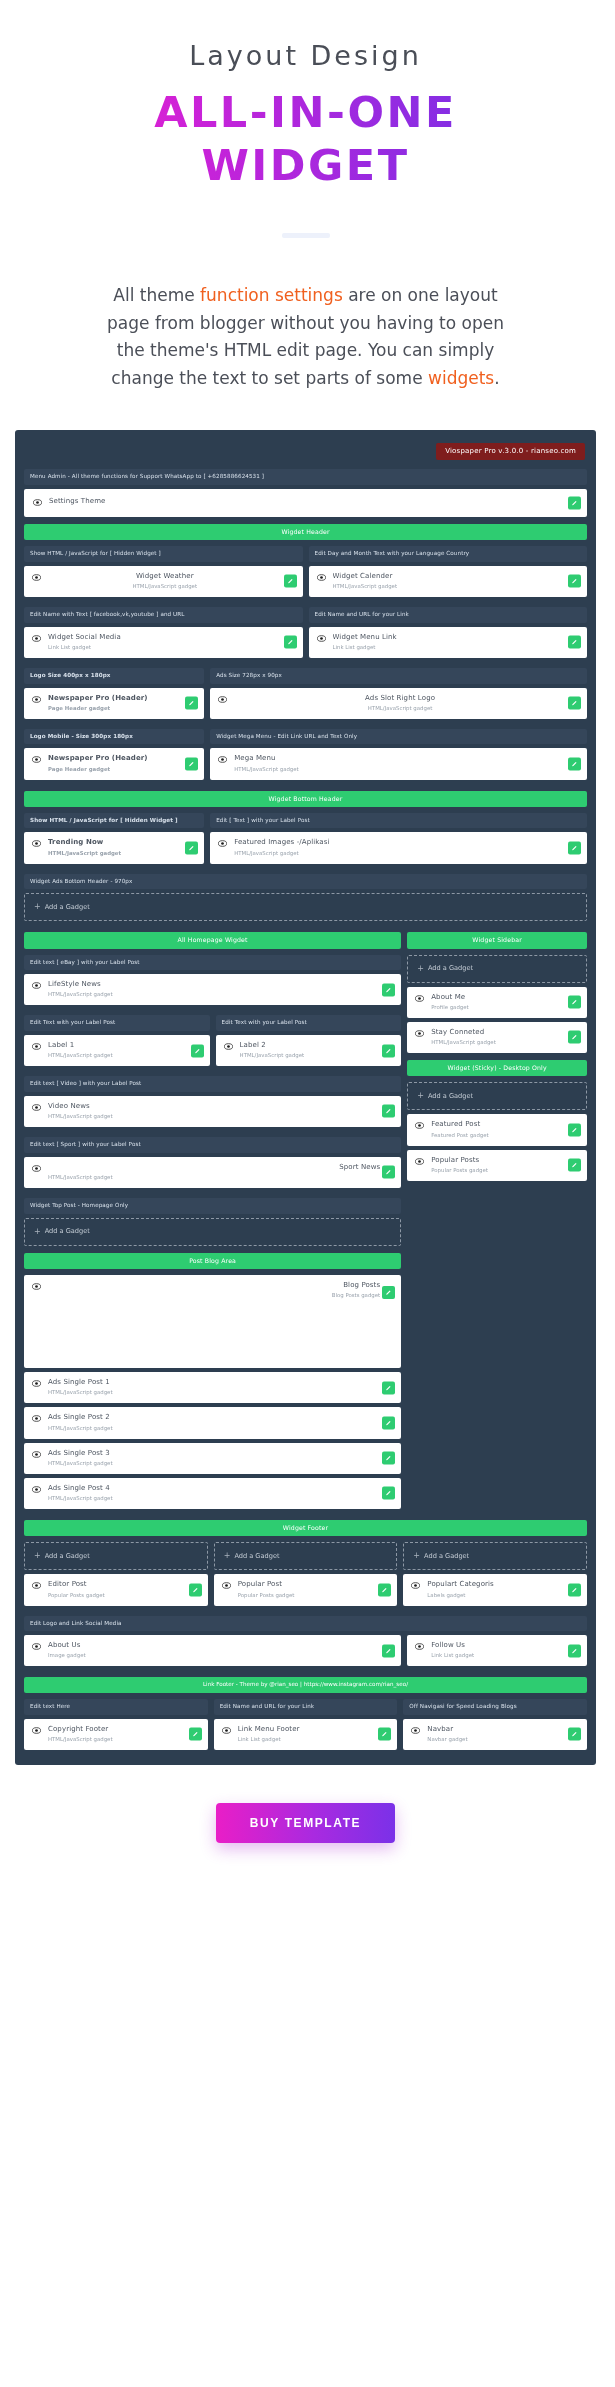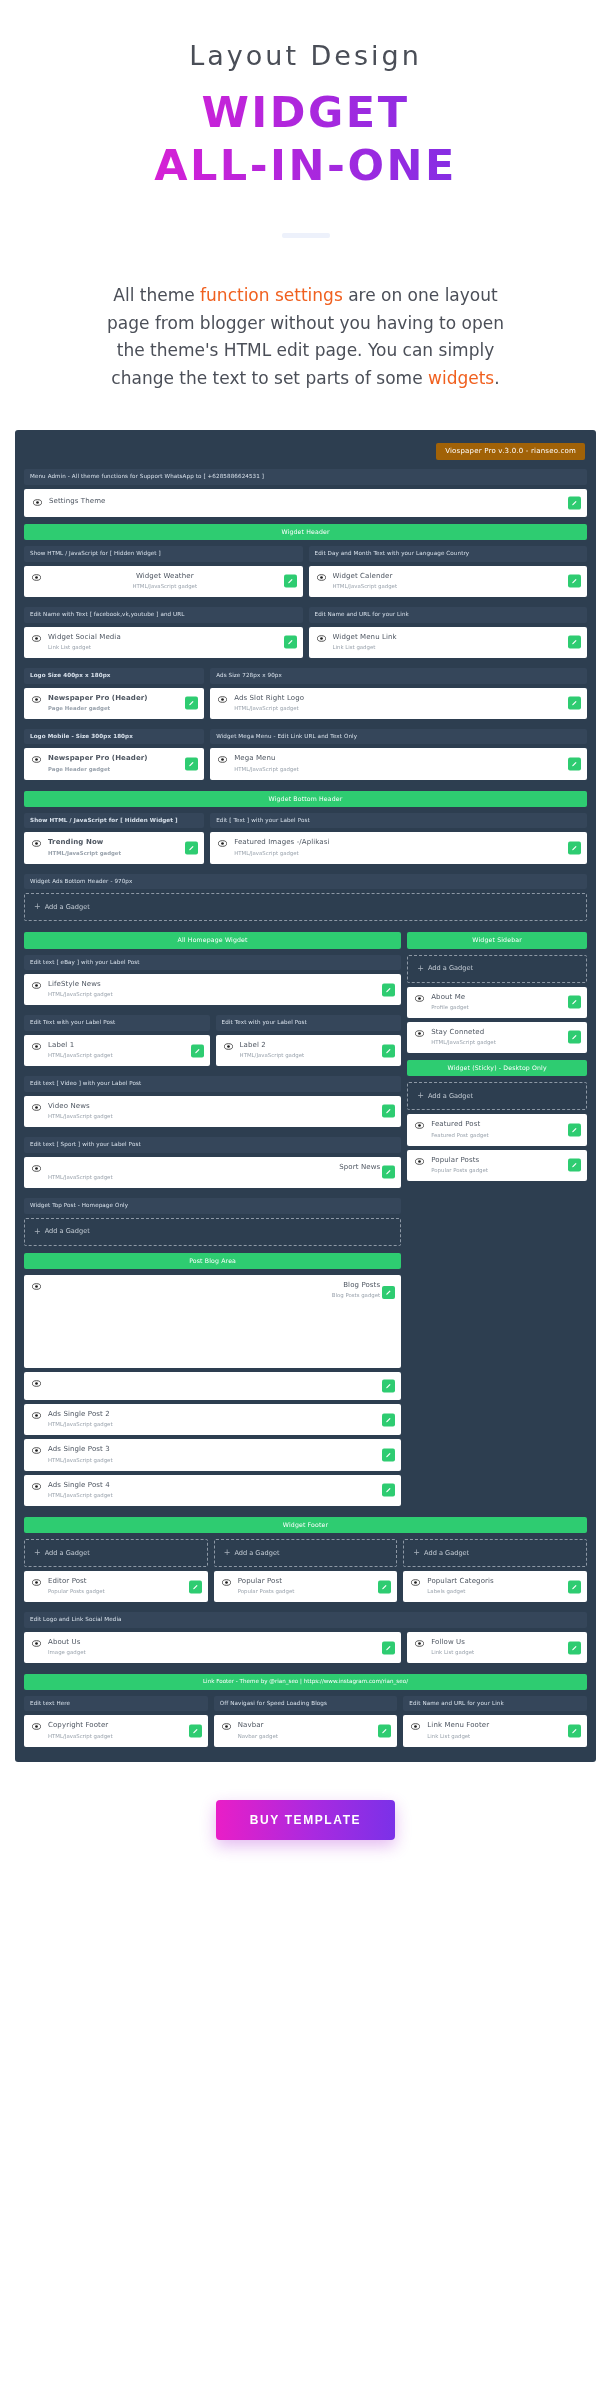--- a/index.html
+++ b/index.html
@@ -57,21 +57,21 @@
   }
   .panel {
     position: relative; z-index: 1;
     background: #2d3e50;
     border-radius: 3px;
     padding: 10px 9px 11px;
   }
 
   .panel-topbar { display:flex; justify-content:flex-end; padding: 3px 2px 9px; }
   .brand-badge {
-    background: #a16207;
+    background: #7f1d1d;
     color: #ffffff;
     font-size: 7px;
     line-height: 1;
     padding: 5px 9px;
     border-radius: 2px;
     letter-spacing: .2px;
     white-space: nowrap;
   }
 
   
@@ -186,22 +186,22 @@
   }
 </style>
 </head>
 <body>
 
 <div class="page">
 
   <section class="hero">
     <div class="hero-kicker">Layout Design</div>
     <div class="hero-title">
+      <div>ALL-IN-ONE</div>
       <div>WIDGET</div>
-      <div>ALL-IN-ONE</div>
     </div>
     <div class="hero-divider"></div>
     <p class="hero-desc">
       <span>All theme </span><span class="hl">function settings</span><span> are on one layout page from blogger without you having to open the theme's HTML edit page. You can simply change the text to set parts of some </span><span class="hl">widgets</span><span>.</span>
     </p>
   </section>
 
   <section class="panel-wrap">
     <div class="panel-shadow"></div>
     <div class="panel">
@@ -344,21 +344,21 @@
         </div>
         <div class="col-wide">
           <div class="sec-label">Ads Size 728px x 90px</div>
           <div class="gadget">
             <span class="eye">
                 <svg width="9" height="9" viewBox="0 0 24 24">
                   <ellipse cx="12" cy="12" rx="11" ry="7.5" fill="none" stroke="#1c1c1c" stroke-width="2"></ellipse>
                   <circle cx="12" cy="12" r="3.6" fill="#1c1c1c"></circle>
                 </svg>
               </span>
-            <span class="g-text" style="display: block;">
+            <span class="g-text" style="display: block; text-align: center;">
               <span class="g-title" style="display: block;">Ads Slot Right Logo</span>
               <span class="g-sub" style="display: block;">HTML/JavaScript gadget</span>
             </span>
             <span class="edit-btn">
                 <svg width="7" height="7" viewBox="0 0 24 24">
                   <path d="M4 20l4-1 11-11-3-3L5 16l-1 4z" fill="#fff"></path>
                 </svg>
               </span>
           </div>
         </div>
@@ -602,20 +602,24 @@
               </span>
           </div>
 
           <div class="gadget">
             <span class="eye">
                 <svg width="9" height="9" viewBox="0 0 24 24">
                   <ellipse cx="12" cy="12" rx="11" ry="7.5" fill="none" stroke="#1c1c1c" stroke-width="2"></ellipse>
                   <circle cx="12" cy="12" r="3.6" fill="#1c1c1c"></circle>
                 </svg>
               </span>
+            <span class="g-text" style="display: block;">
+              <span class="g-title" style="display: block;">Ads Single Post 1</span>
+              <span class="g-sub" style="display: block;">HTML/JavaScript gadget</span>
+            </span>
             <span class="edit-btn">
                 <svg width="7" height="7" viewBox="0 0 24 24">
                   <path d="M4 20l4-1 11-11-3-3L5 16l-1 4z" fill="#fff"></path>
                 </svg>
               </span>
           </div>
           <div class="gadget">
             <span class="eye">
                 <svg width="9" height="9" viewBox="0 0 24 24">
                   <ellipse cx="12" cy="12" rx="11" ry="7.5" fill="none" stroke="#1c1c1c" stroke-width="2"></ellipse>
@@ -892,51 +896,51 @@
               <span class="g-sub" style="display: block;">HTML/JavaScript gadget</span>
             </span>
             <span class="edit-btn">
                 <svg width="7" height="7" viewBox="0 0 24 24">
                   <path d="M4 20l4-1 11-11-3-3L5 16l-1 4z" fill="#fff"></path>
                 </svg>
               </span>
           </div>
         </div>
         <div class="col-third">
+          <div class="sec-label">Edit Name and URL for your Link</div>
+          <div class="gadget">
+            <span class="eye">
+                <svg width="9" height="9" viewBox="0 0 24 24">
+                  <ellipse cx="12" cy="12" rx="11" ry="7.5" fill="none" stroke="#1c1c1c" stroke-width="2"></ellipse>
+                  <circle cx="12" cy="12" r="3.6" fill="#1c1c1c"></circle>
+                </svg>
+              </span>
+            <span class="g-text" style="display: block;">
+              <span class="g-title" style="display: block;">Link Menu Footer</span>
+              <span class="g-sub" style="display: block;">Link List gadget</span>
+            </span>
+            <span class="edit-btn">
+                <svg width="7" height="7" viewBox="0 0 24 24">
+                  <path d="M4 20l4-1 11-11-3-3L5 16l-1 4z" fill="#fff"></path>
+                </svg>
+              </span>
+          </div>
+        </div>
+        <div class="col-third">
           <div class="sec-label">Off Navigasi for Speed Loading Blogs</div>
           <div class="gadget">
             <span class="eye">
                 <svg width="9" height="9" viewBox="0 0 24 24">
                   <ellipse cx="12" cy="12" rx="11" ry="7.5" fill="none" stroke="#1c1c1c" stroke-width="2"></ellipse>
                   <circle cx="12" cy="12" r="3.6" fill="#1c1c1c"></circle>
                 </svg>
               </span>
             <span class="g-text" style="display: block;">
               <span class="g-title" style="display: block;">Navbar</span>
               <span class="g-sub" style="display: block;">Navbar gadget</span>
-            </span>
-            <span class="edit-btn">
-                <svg width="7" height="7" viewBox="0 0 24 24">
-                  <path d="M4 20l4-1 11-11-3-3L5 16l-1 4z" fill="#fff"></path>
-                </svg>
-              </span>
-          </div>
-        </div>
-        <div class="col-third">
-          <div class="sec-label">Edit Name and URL for your Link</div>
-          <div class="gadget">
-            <span class="eye">
-                <svg width="9" height="9" viewBox="0 0 24 24">
-                  <ellipse cx="12" cy="12" rx="11" ry="7.5" fill="none" stroke="#1c1c1c" stroke-width="2"></ellipse>
-                  <circle cx="12" cy="12" r="3.6" fill="#1c1c1c"></circle>
-                </svg>
-              </span>
-            <span class="g-text" style="display: block;">
-              <span class="g-title" style="display: block;">Link Menu Footer</span>
-              <span class="g-sub" style="display: block;">Link List gadget</span>
             </span>
             <span class="edit-btn">
                 <svg width="7" height="7" viewBox="0 0 24 24">
                   <path d="M4 20l4-1 11-11-3-3L5 16l-1 4z" fill="#fff"></path>
                 </svg>
               </span>
           </div>
         </div>
       </div>
 

